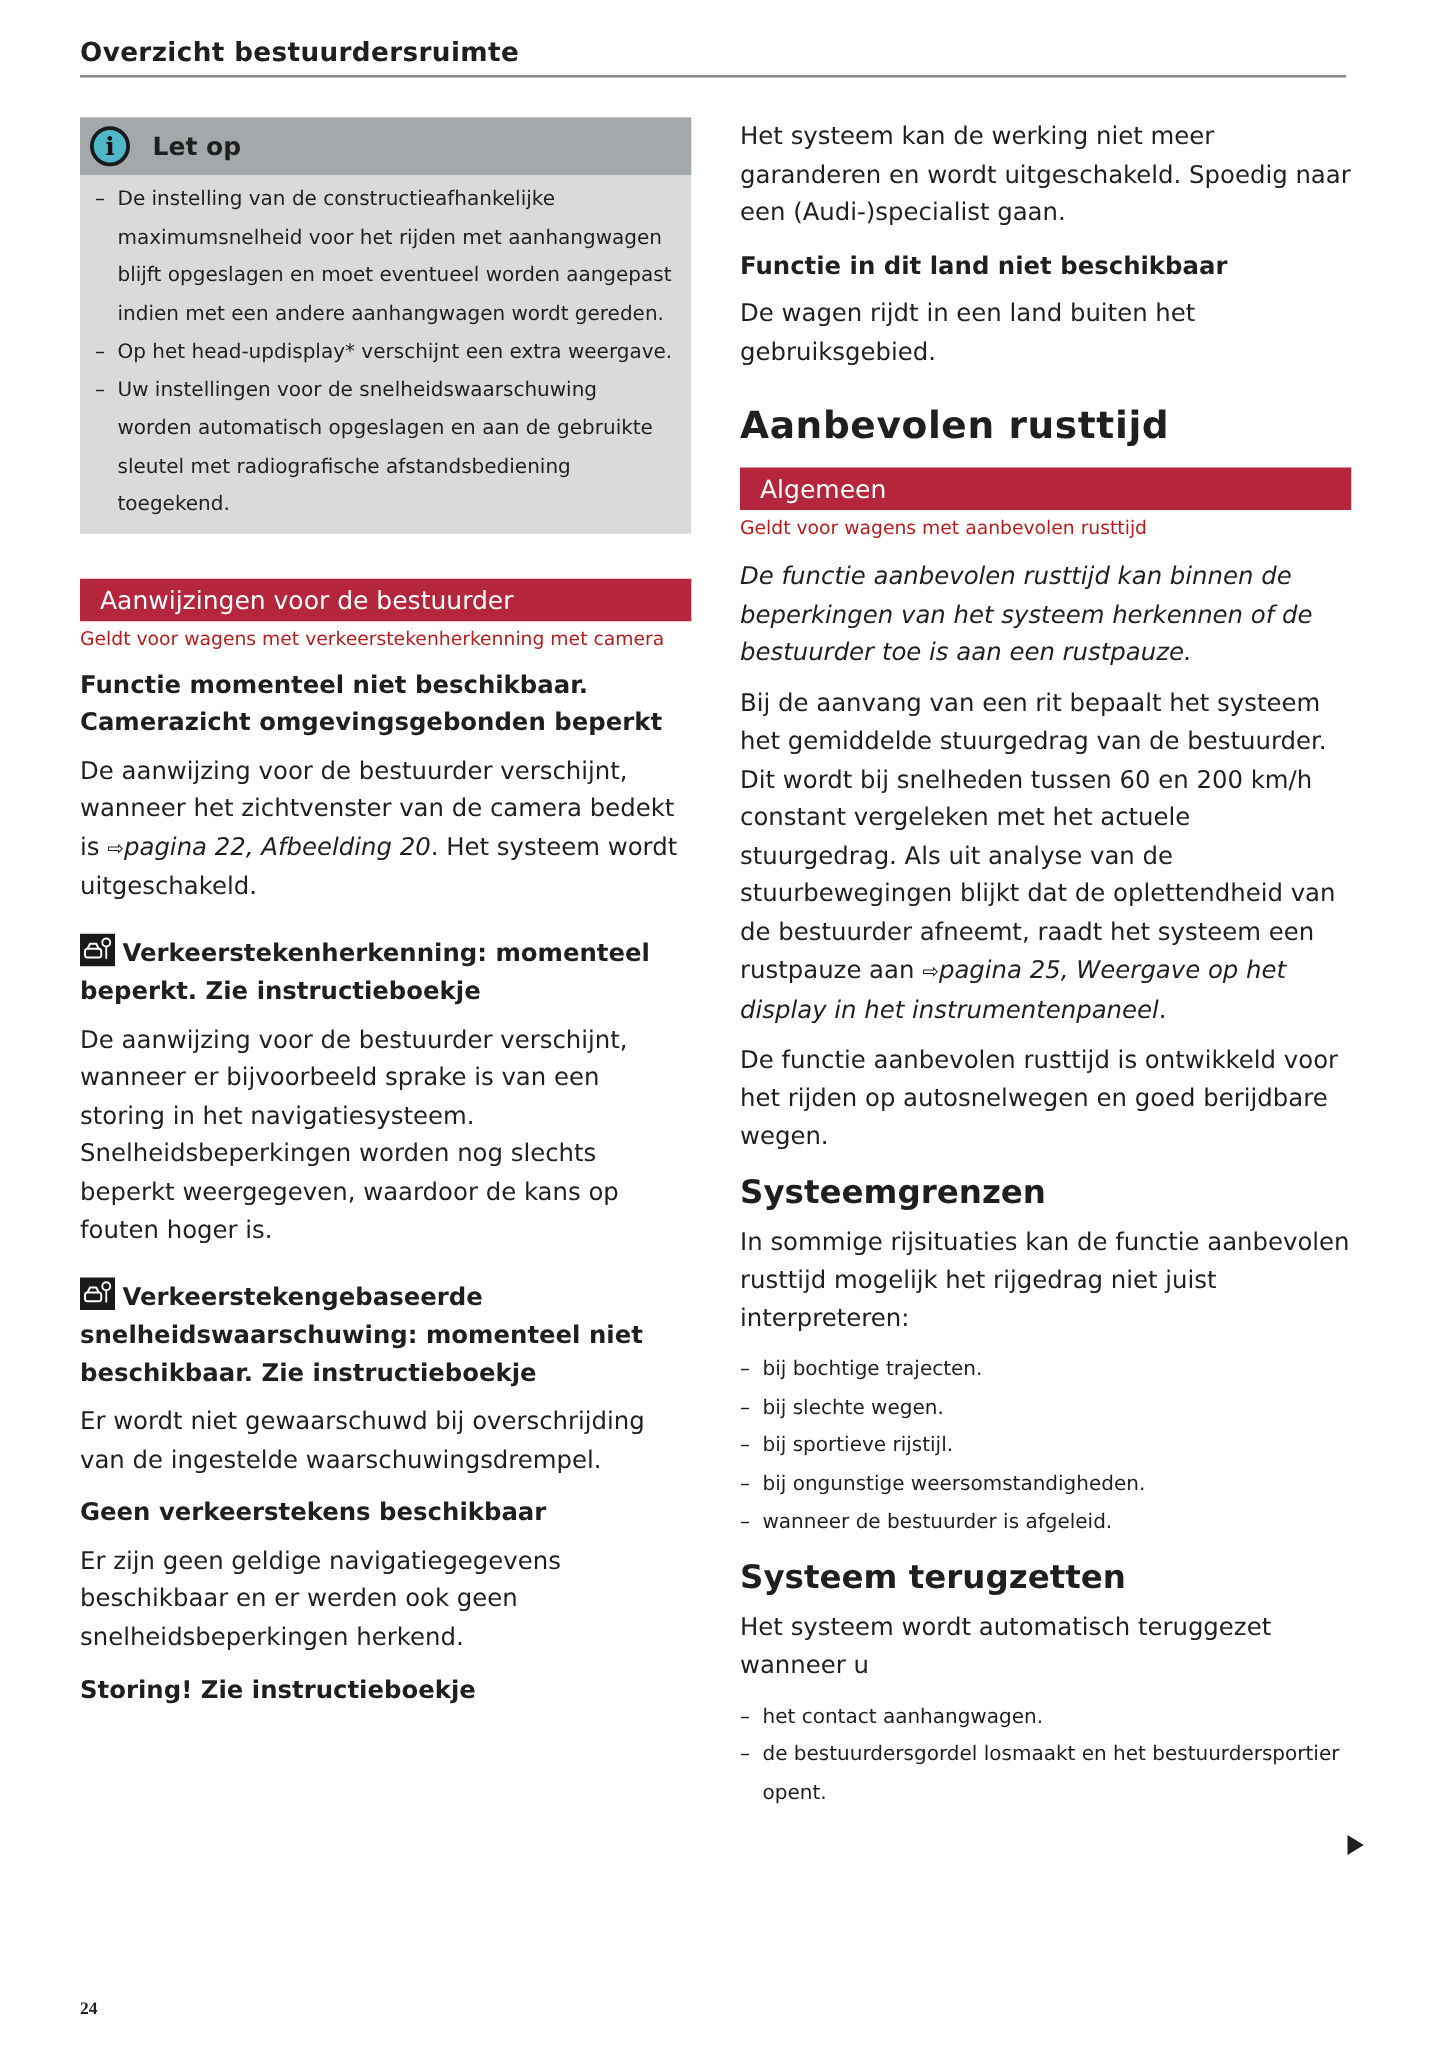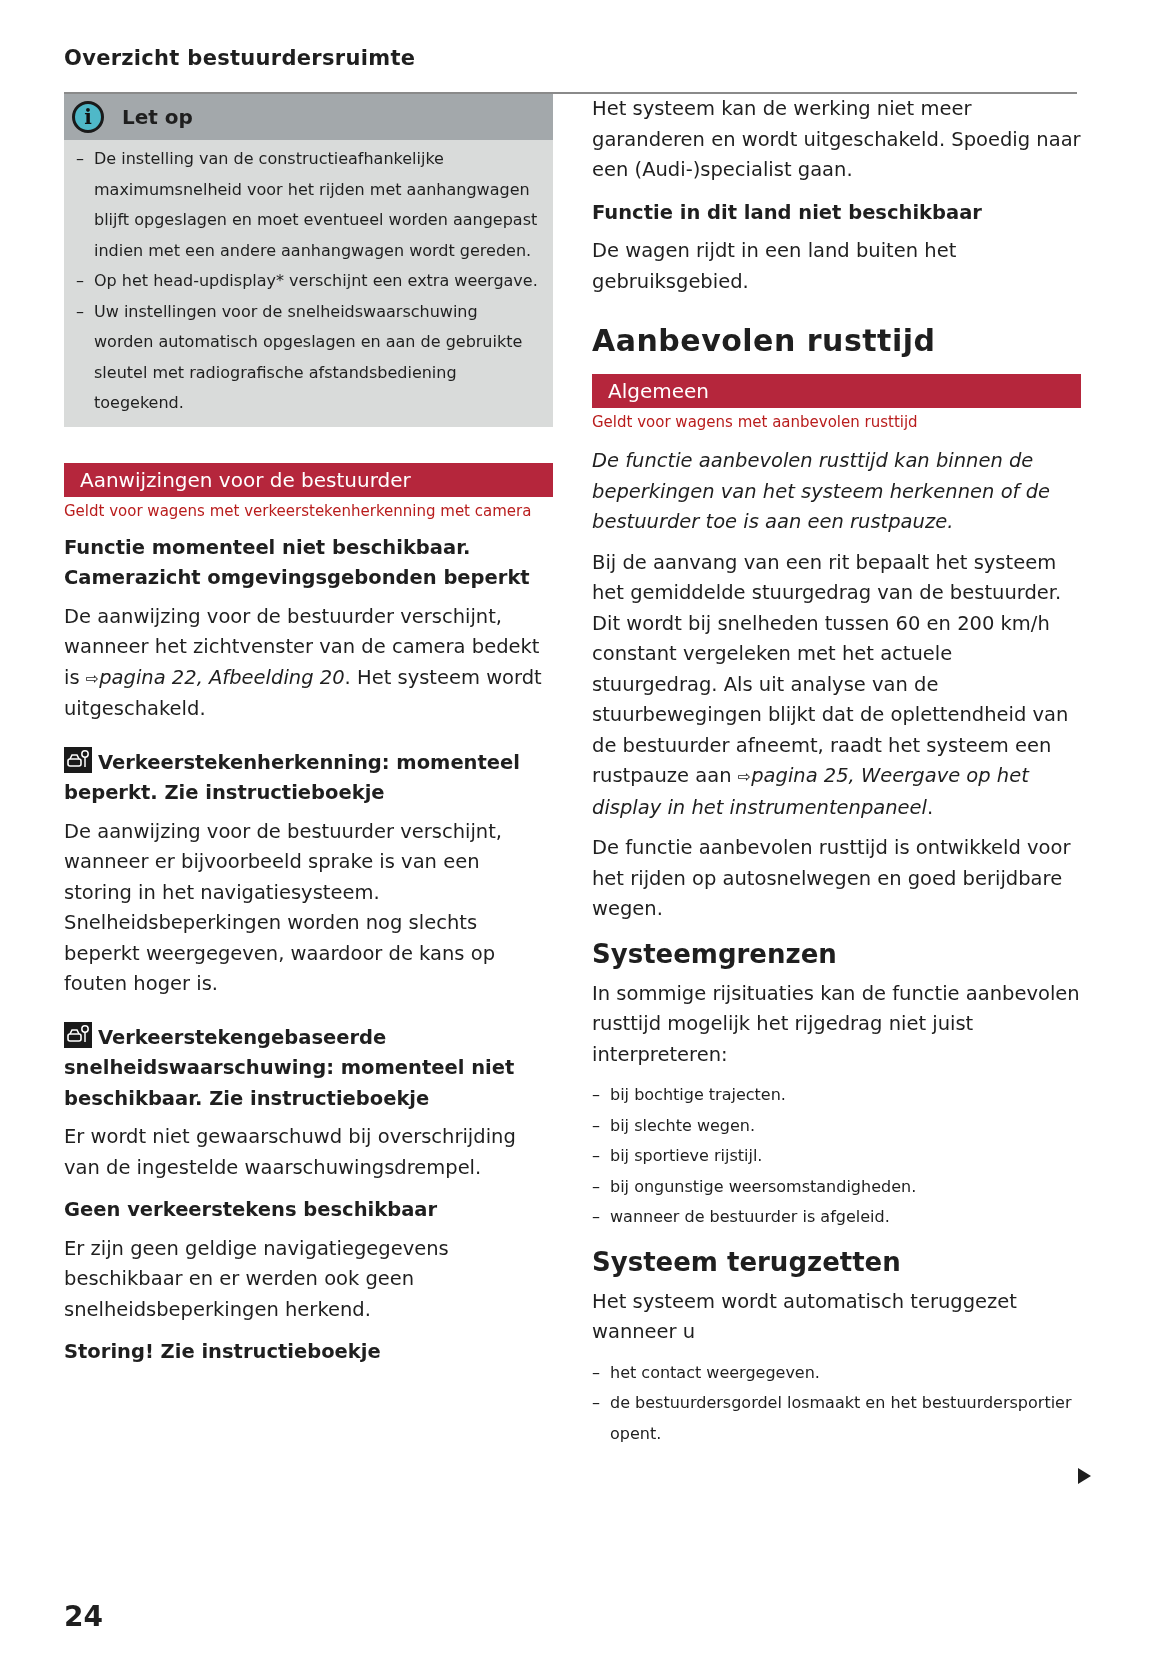--- a/index.html
+++ b/index.html
@@ -1,23 +1,23 @@
 <!DOCTYPE html>
 <html><head>
 <meta charset="utf-8">
 <style>
   html, body { margin: 0; padding: 0; }
   body {
     width: 1165px; height: 1653px; background: #ffffff; position: relative;
     font-family: "DejaVu Sans", sans-serif; color: #1f1f1f; overflow: hidden;
   }
   .running-head {
-    position: absolute; left: 64px; top: 46px; width: 1013px;
+    position: absolute; left: 64px; top: 30px; width: 1013px;
     font-size: 21px; font-weight: bold; letter-spacing: 0.3px;
-    border-bottom: 2px solid #8a8a8a; padding-bottom: 22px;
+    border-bottom: 2px solid #8a8a8a; padding-bottom: 6px;
   }
   .col { position: absolute; top: 94px; width: 489px; }
   .col-left { left: 64px; }
   .col-right { left: 592px; }
   .note-box { background: #d9dbda; margin-bottom: 36px; }
   .note-head {
     background: #a3a8ab; height: 46px; display: flex; align-items: center;
     padding-left: 8px;
   }
   .info-icon {
@@ -44,21 +44,21 @@
   .para em, .ital { font-style: italic; }
   .ref-arrow { font-size: 16px; }
   .tsr-icon {
     display: inline-block; width: 28px; height: 26px; background: #1a1a1a;
     vertical-align: -4px; margin-right: 6px; position: relative;
   }
   .tsr-icon svg { position: absolute; left: 2px; top: 2px; }
   .big-title { font-size: 30px; font-weight: bold; letter-spacing: 0.5px; margin: 26px 0 16px; }
   .sub-head { font-weight: bold; font-size: 26px; margin: 14px 0 10px; }
   .page-number {
-    position: absolute; left: 64px; top: 1600px; font-size: 28px; font-weight: bold;
+    position: absolute; left: 64px; top: 1600px; font-size: 14px; font-weight: bold; font-family: Liberation Serif, serif;
   }
   .continue-arrow {
     position: absolute; left: 1078px; top: 1468px; width: 0; height: 0;
     border-top: 8px solid transparent; border-bottom: 8px solid transparent;
     border-left: 13px solid #1f1f1f;
   }
 </style>
 </head>
 <body>
 
@@ -132,19 +132,19 @@
     <li>bij bochtige trajecten.</li>
     <li>bij slechte wegen.</li>
     <li>bij sportieve rijstijl.</li>
     <li>bij ongunstige weersomstandigheden.</li>
     <li>wanneer de bestuurder is afgeleid.</li>
   </ul>
 
   <div class="sub-head">Systeem terugzetten</div>
   <p class="para">Het systeem wordt automatisch teruggezet wanneer u</p>
   <ul class="dash-list">
-    <li>het contact weergegeven.</li>
+    <li>het contact aanhangwagen.</li>
     <li>de bestuurdersgordel losmaakt en het bestuurdersportier opent.</li>
   </ul>
 </div>
 
 <div class="continue-arrow"></div>
 <div class="page-number">24</div>
 
 </body></html>

